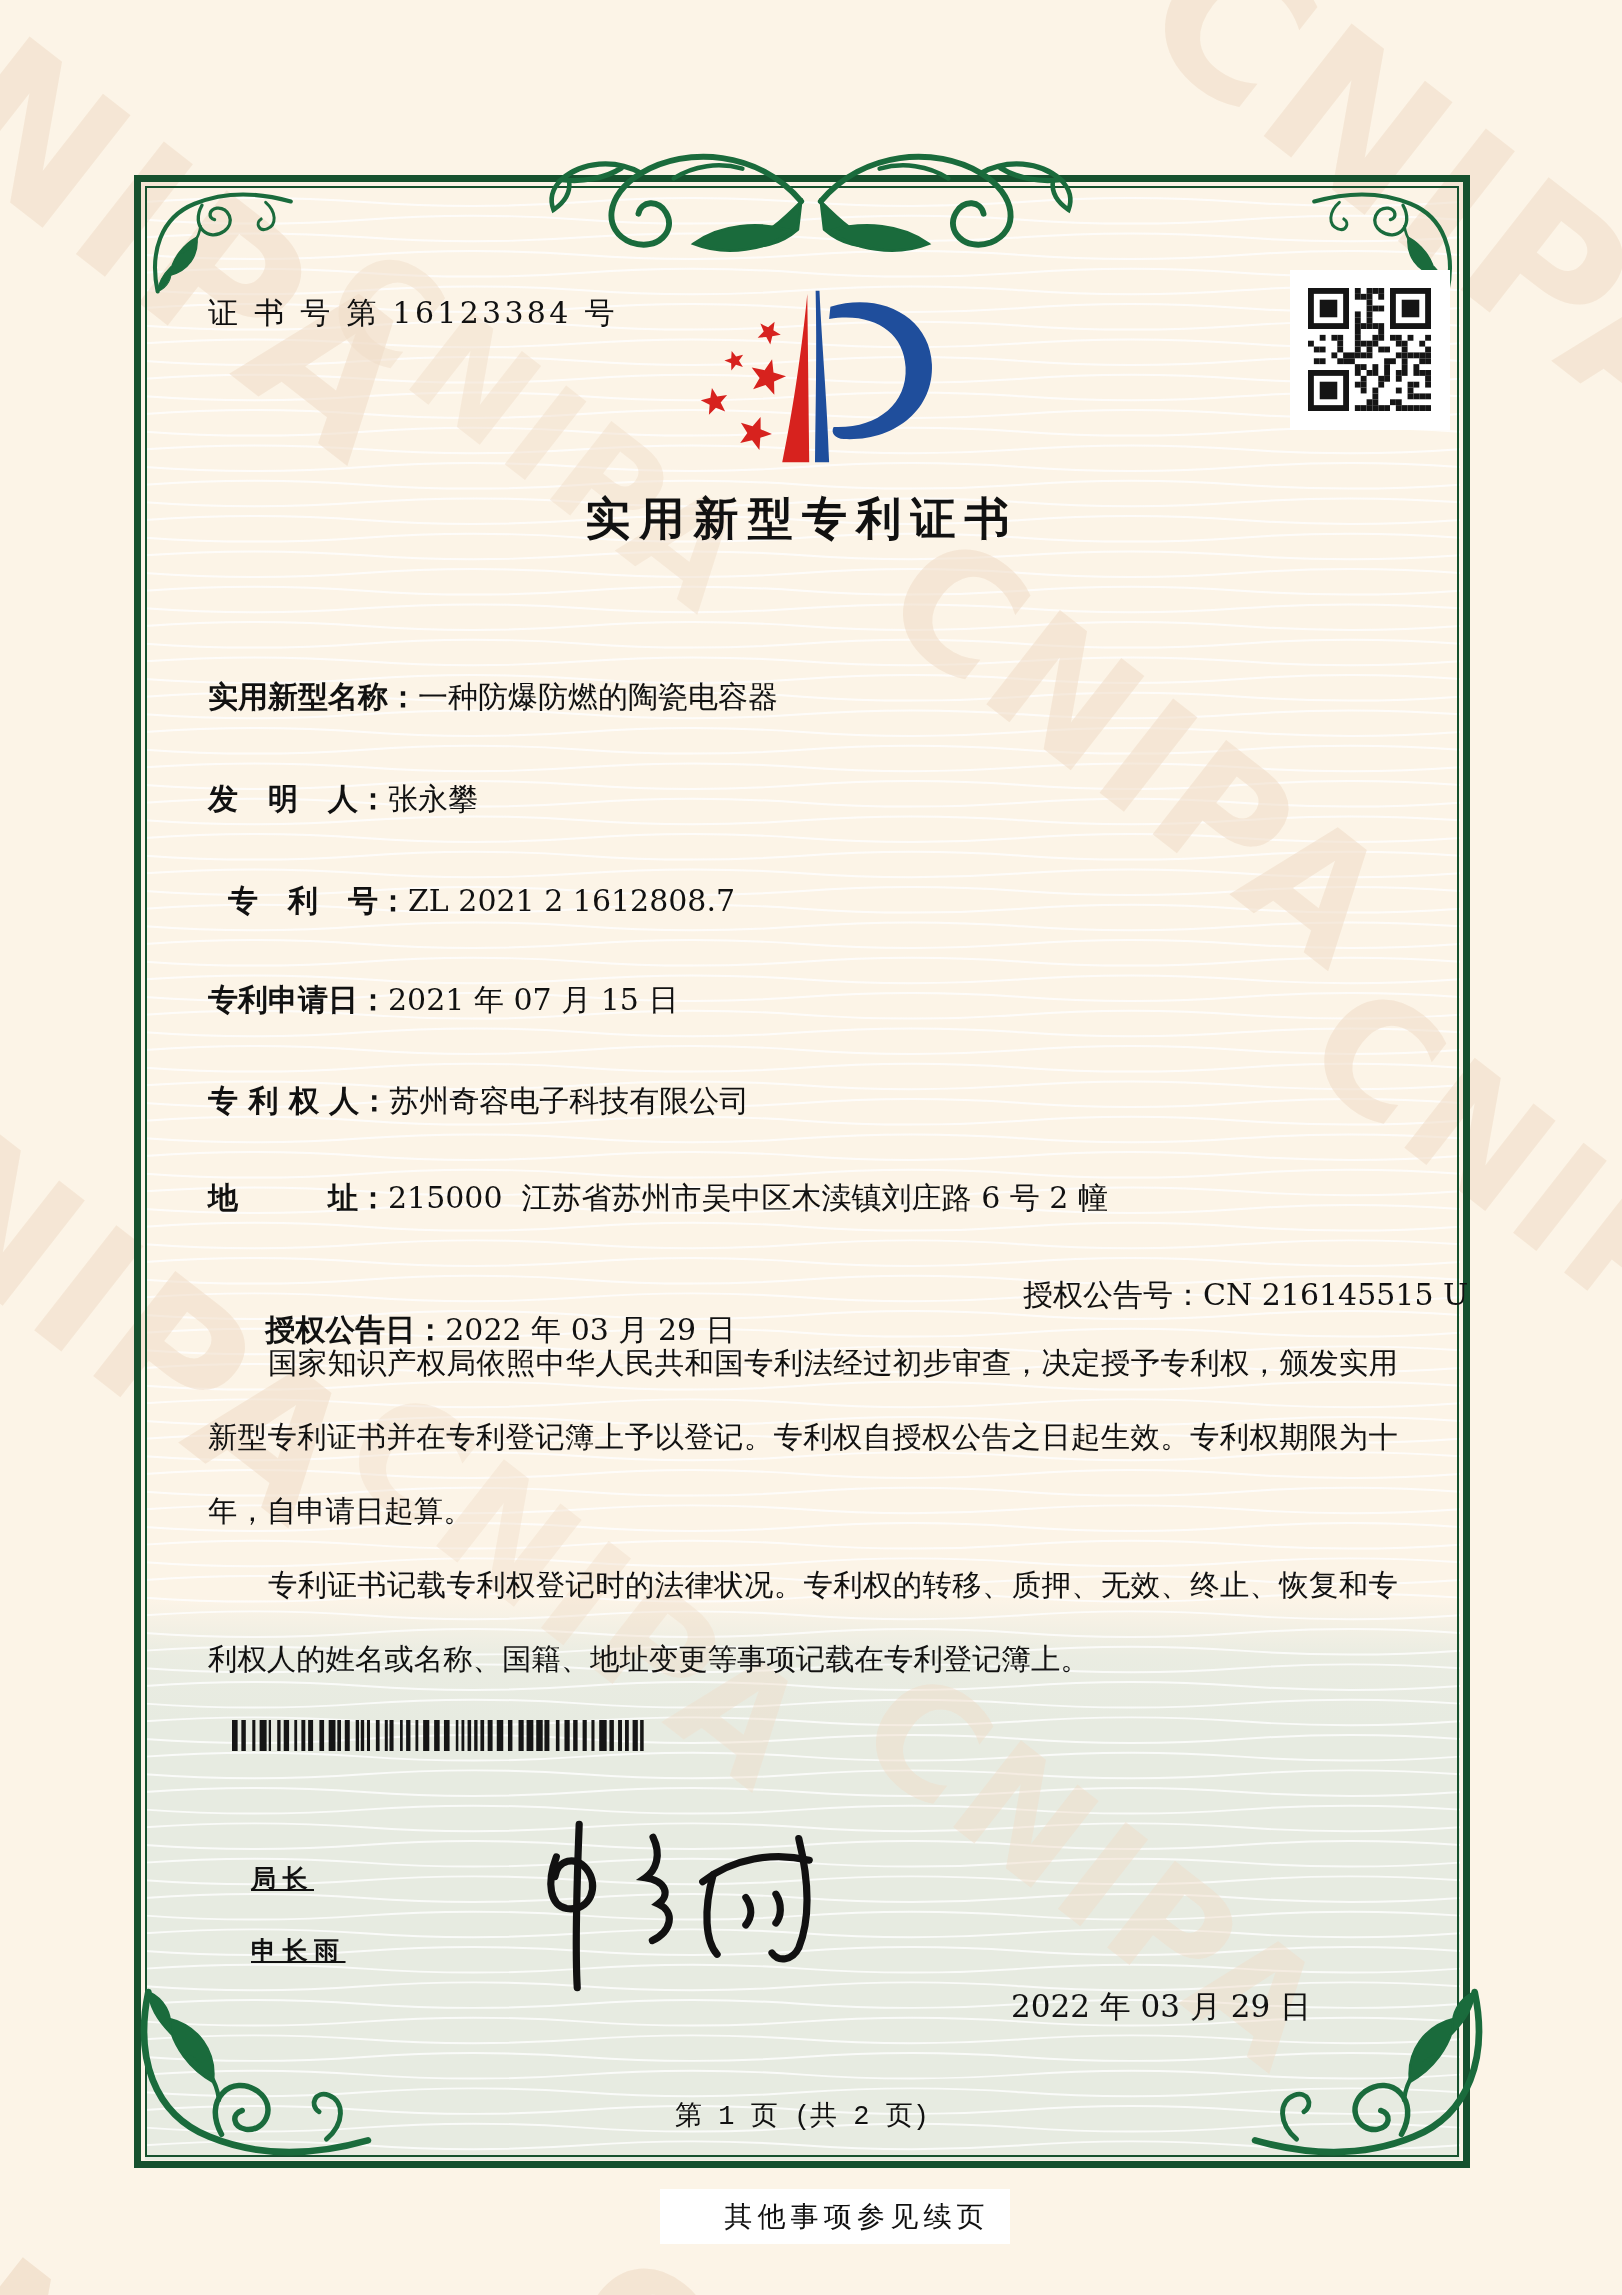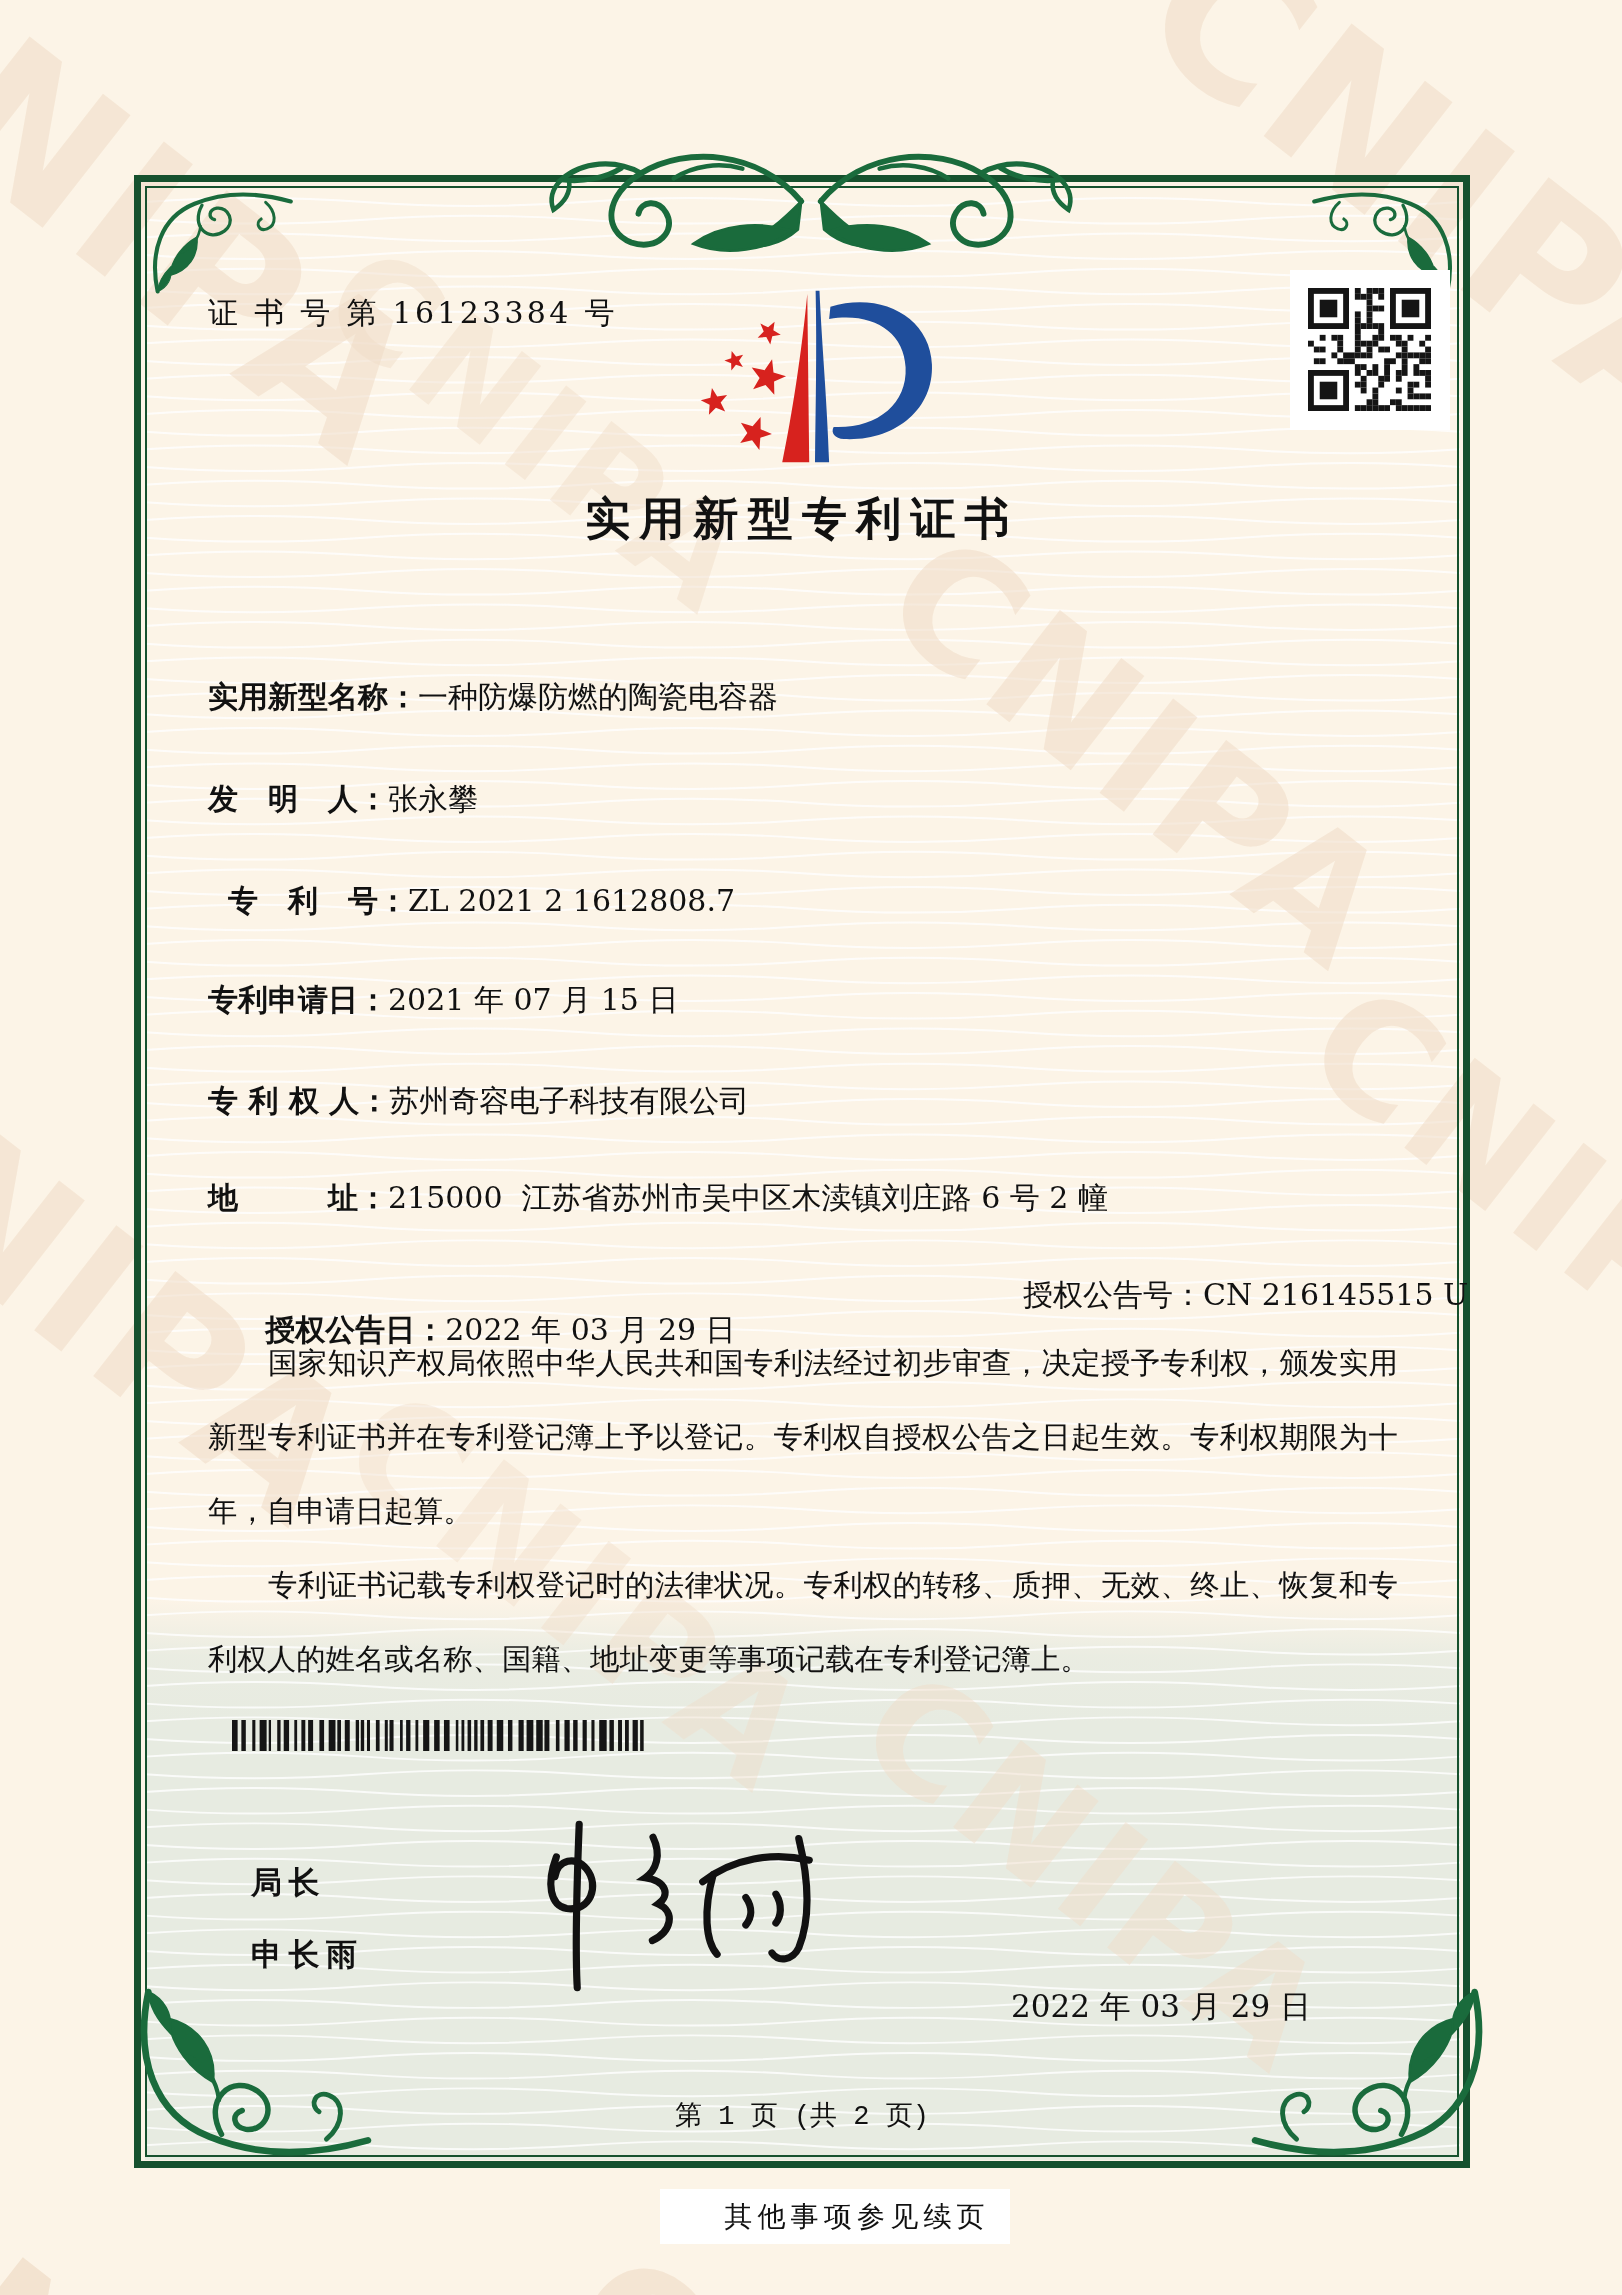--- a/index.html
+++ b/index.html
@@ -42,22 +42,22 @@
   .row{position:absolute; left:208px; font-size:30px; white-space:pre;}
   .row .lbl{white-space:pre;font-weight:bold;}
   .grant-right{position:absolute; left:815px; top:0; white-space:pre;}
   .paras{
     position:absolute; left:208px; top:1326px; width:1190px; font-size:29.4px;
     line-height:74px; text-align:justify;
   }
   .paras p{margin:0; text-indent:60px;}
   #barcode-svg{position:absolute; left:232px; top:1720px; width:415px; height:31px;}
   .sig-label{
-    position:absolute; left:251px; font-size:31px; letter-spacing:6.5px;
-    font-family:"DejaVu Sans","Liberation Sans",sans-serif; font-weight:bold; white-space:pre;
+    position:absolute; left:251px; font-size:25px; letter-spacing:6.5px;
+    font-family:"DejaVu Sans","Liberation Sans",sans-serif; font-weight:bold; white-space:pre;text-decoration:underline;
   }
   #sig-svg{position:absolute; left:517px; top:1819px; width:327px; height:183px;}
   .grantdate{position:absolute; left:1011px; top:1986px; font-size:31px; white-space:pre;}
   .pagenote{position:absolute; left:134px; top:2097px; width:1336px; text-align:center; font-size:27px; white-space:pre;font-family:Liberation Mono, monospace;}
   .contbox{
     position:absolute; left:660px; top:2189px; width:306px; height:55px; background:#ffffff;
     display:flex; align-items:center; justify-content:center; z-index:7;padding-left:44px;
   }
   .contbox span{font-size:28px; letter-spacing:5.2px; white-space:pre;}
 </style>

